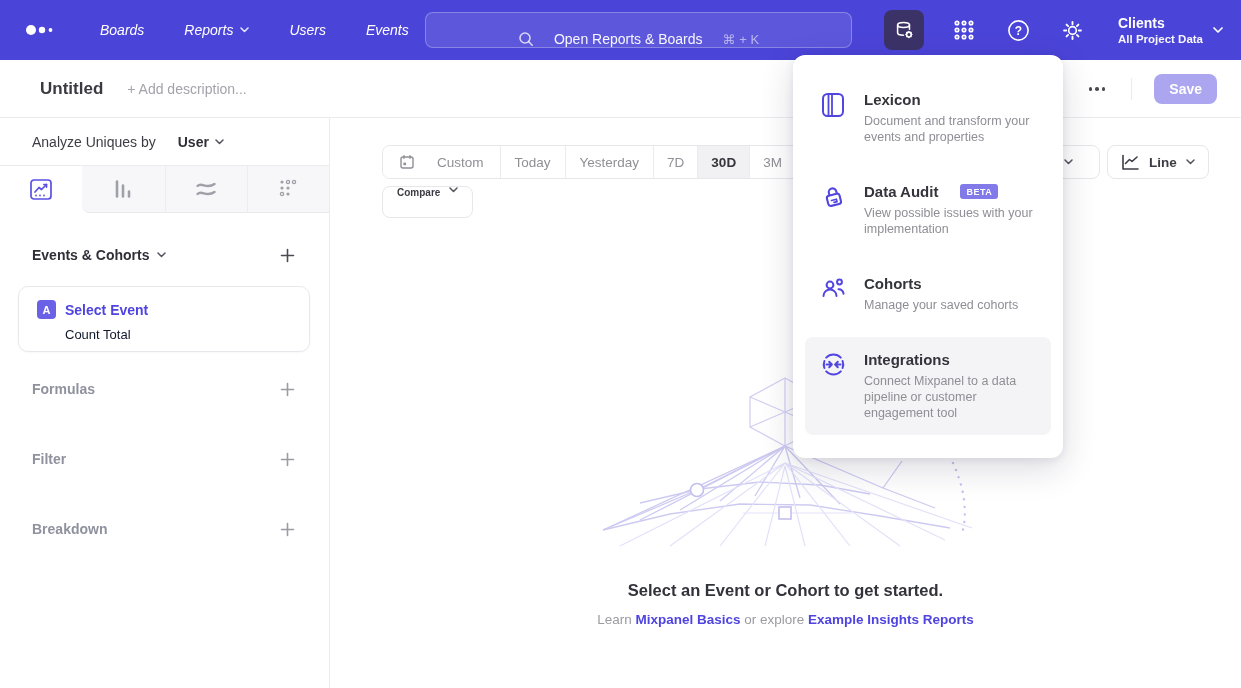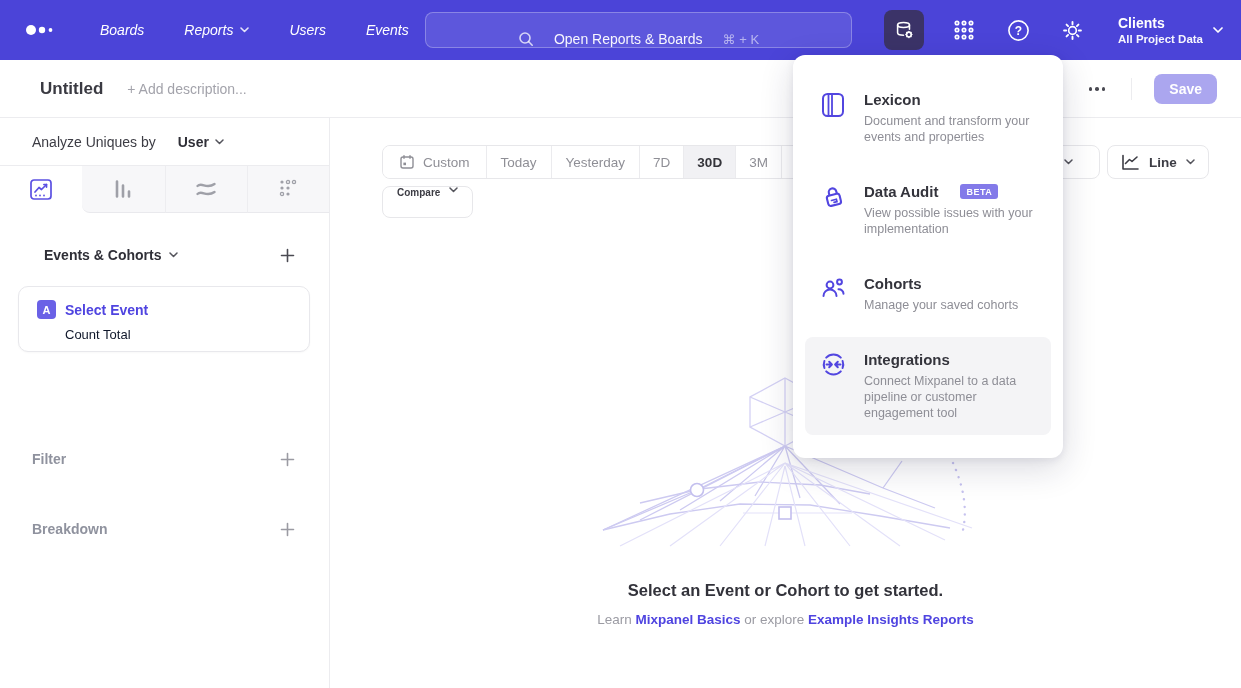--- a/index.html
+++ b/index.html
@@ -65,21 +65,21 @@
     width:82.5px; height:47px; display:flex; align-items:center; justify-content:center;
     background:#f7f7f9; border-bottom:1px solid #e9e9ed; cursor:pointer;
   }
   .chart-tab + .chart-tab { border-left:1px solid #ededf0; }
   .chart-tab.active { background:#fff; border-bottom:1px solid #fff; border-left:none; border-bottom-right-radius:0; }
   .chart-tab.active + .chart-tab { border-left:none; border-bottom-left-radius:8px; }
   .events-header {
     position:absolute; left:32px; right:34px; top:127px; height:20px;
     display:flex; align-items:center; justify-content:space-between;
   }
-  .events-title { font-size:14px; font-weight:700; color:#2f2f37; display:flex; align-items:center; gap:8px; cursor:pointer;margin-left:12px; }
+  .events-title { font-size:14px; font-weight:700; color:#2f2f37; display:flex; align-items:center; gap:8px; cursor:pointer; }
   .event-card {
     position:absolute; left:18px; top:168px; width:292px; height:66px;
     border:1px solid #e8e8ec; border-radius:10px; background:#fff;
     box-shadow:0 1px 2px rgba(20,20,40,0.03); padding:13px 18px; cursor:pointer;
   }
   .event-card-row1 { display:flex; align-items:center; gap:9px; }
   .event-badge {
     width:19px; height:19px; border-radius:4px; background:#6A61E6;
     color:#fff; font-size:11px; font-weight:700; display:flex; align-items:center; justify-content:center;
   }
@@ -92,21 +92,21 @@
   .side-row-label { font-size:14px; font-weight:600; }
   .plus-btn { cursor:pointer; display:flex; align-items:center; }
 
   
   .main { position:absolute; left:330px; top:118px; right:0; bottom:0; background:#fff; }
   .seg-control {
     position:absolute; left:52px; top:27px; height:34px; display:flex;
     border:1px solid #e7e7ea; border-radius:8px; background:#fff; overflow:hidden;
   }
   .seg-btn {
-    display:flex; align-items:center; justify-content:center; gap:8px; height:100%;
+    display:flex; align-items:center; justify-content:center; gap:22px; height:100%;
     font-size:13.5px; color:#8f8f96; cursor:pointer; background:#fff; white-space:nowrap;
   }
   .seg-btn + .seg-btn { border-left:1px solid #ebebee; }
   .seg-btn.active { background:#f1f1f4; color:#34343a; font-weight:700; }
   .compare-btn {
     position:absolute; left:52px; top:68px; height:32px; padding:0 14px;
     border:1px solid #e7e7ea; border-radius:8px; background:#fff;
     display:flex; align-items:flex-start; gap:9px; font-size:10px; font-weight:600; color:#3c3c44; cursor:pointer;
   }
   .partial-btn {
@@ -313,20 +313,28 @@
     </div>
 
     <div class="event-card">
       <div class="event-card-row1">
         <span class="event-badge">A</span>
         <span class="event-title">Select Event</span>
       </div>
       <div class="event-subtitle">Count Total</div>
     </div>
 
+    <div class="side-row" style="top:261px;">
+      <span class="side-row-label">Formulas</span>
+      <span class="plus-btn">
+        <svg width="15" height="15" viewBox="0 0 15 15">
+            <path d="M7.5 1.5v12M1.5 7.5h12" stroke="#9b9ba3" stroke-width="1.6" stroke-linecap="round"></path>
+          </svg>
+      </span>
+    </div>
     <div class="side-row" style="top:331px;">
       <span class="side-row-label">Filter</span>
       <span class="plus-btn">
         <svg width="15" height="15" viewBox="0 0 15 15">
             <path d="M7.5 1.5v12M1.5 7.5h12" stroke="#9b9ba3" stroke-width="1.6" stroke-linecap="round"></path>
           </svg>
       </span>
     </div>
     <div class="side-row" style="top:401px;">
       <span class="side-row-label">Breakdown</span>

